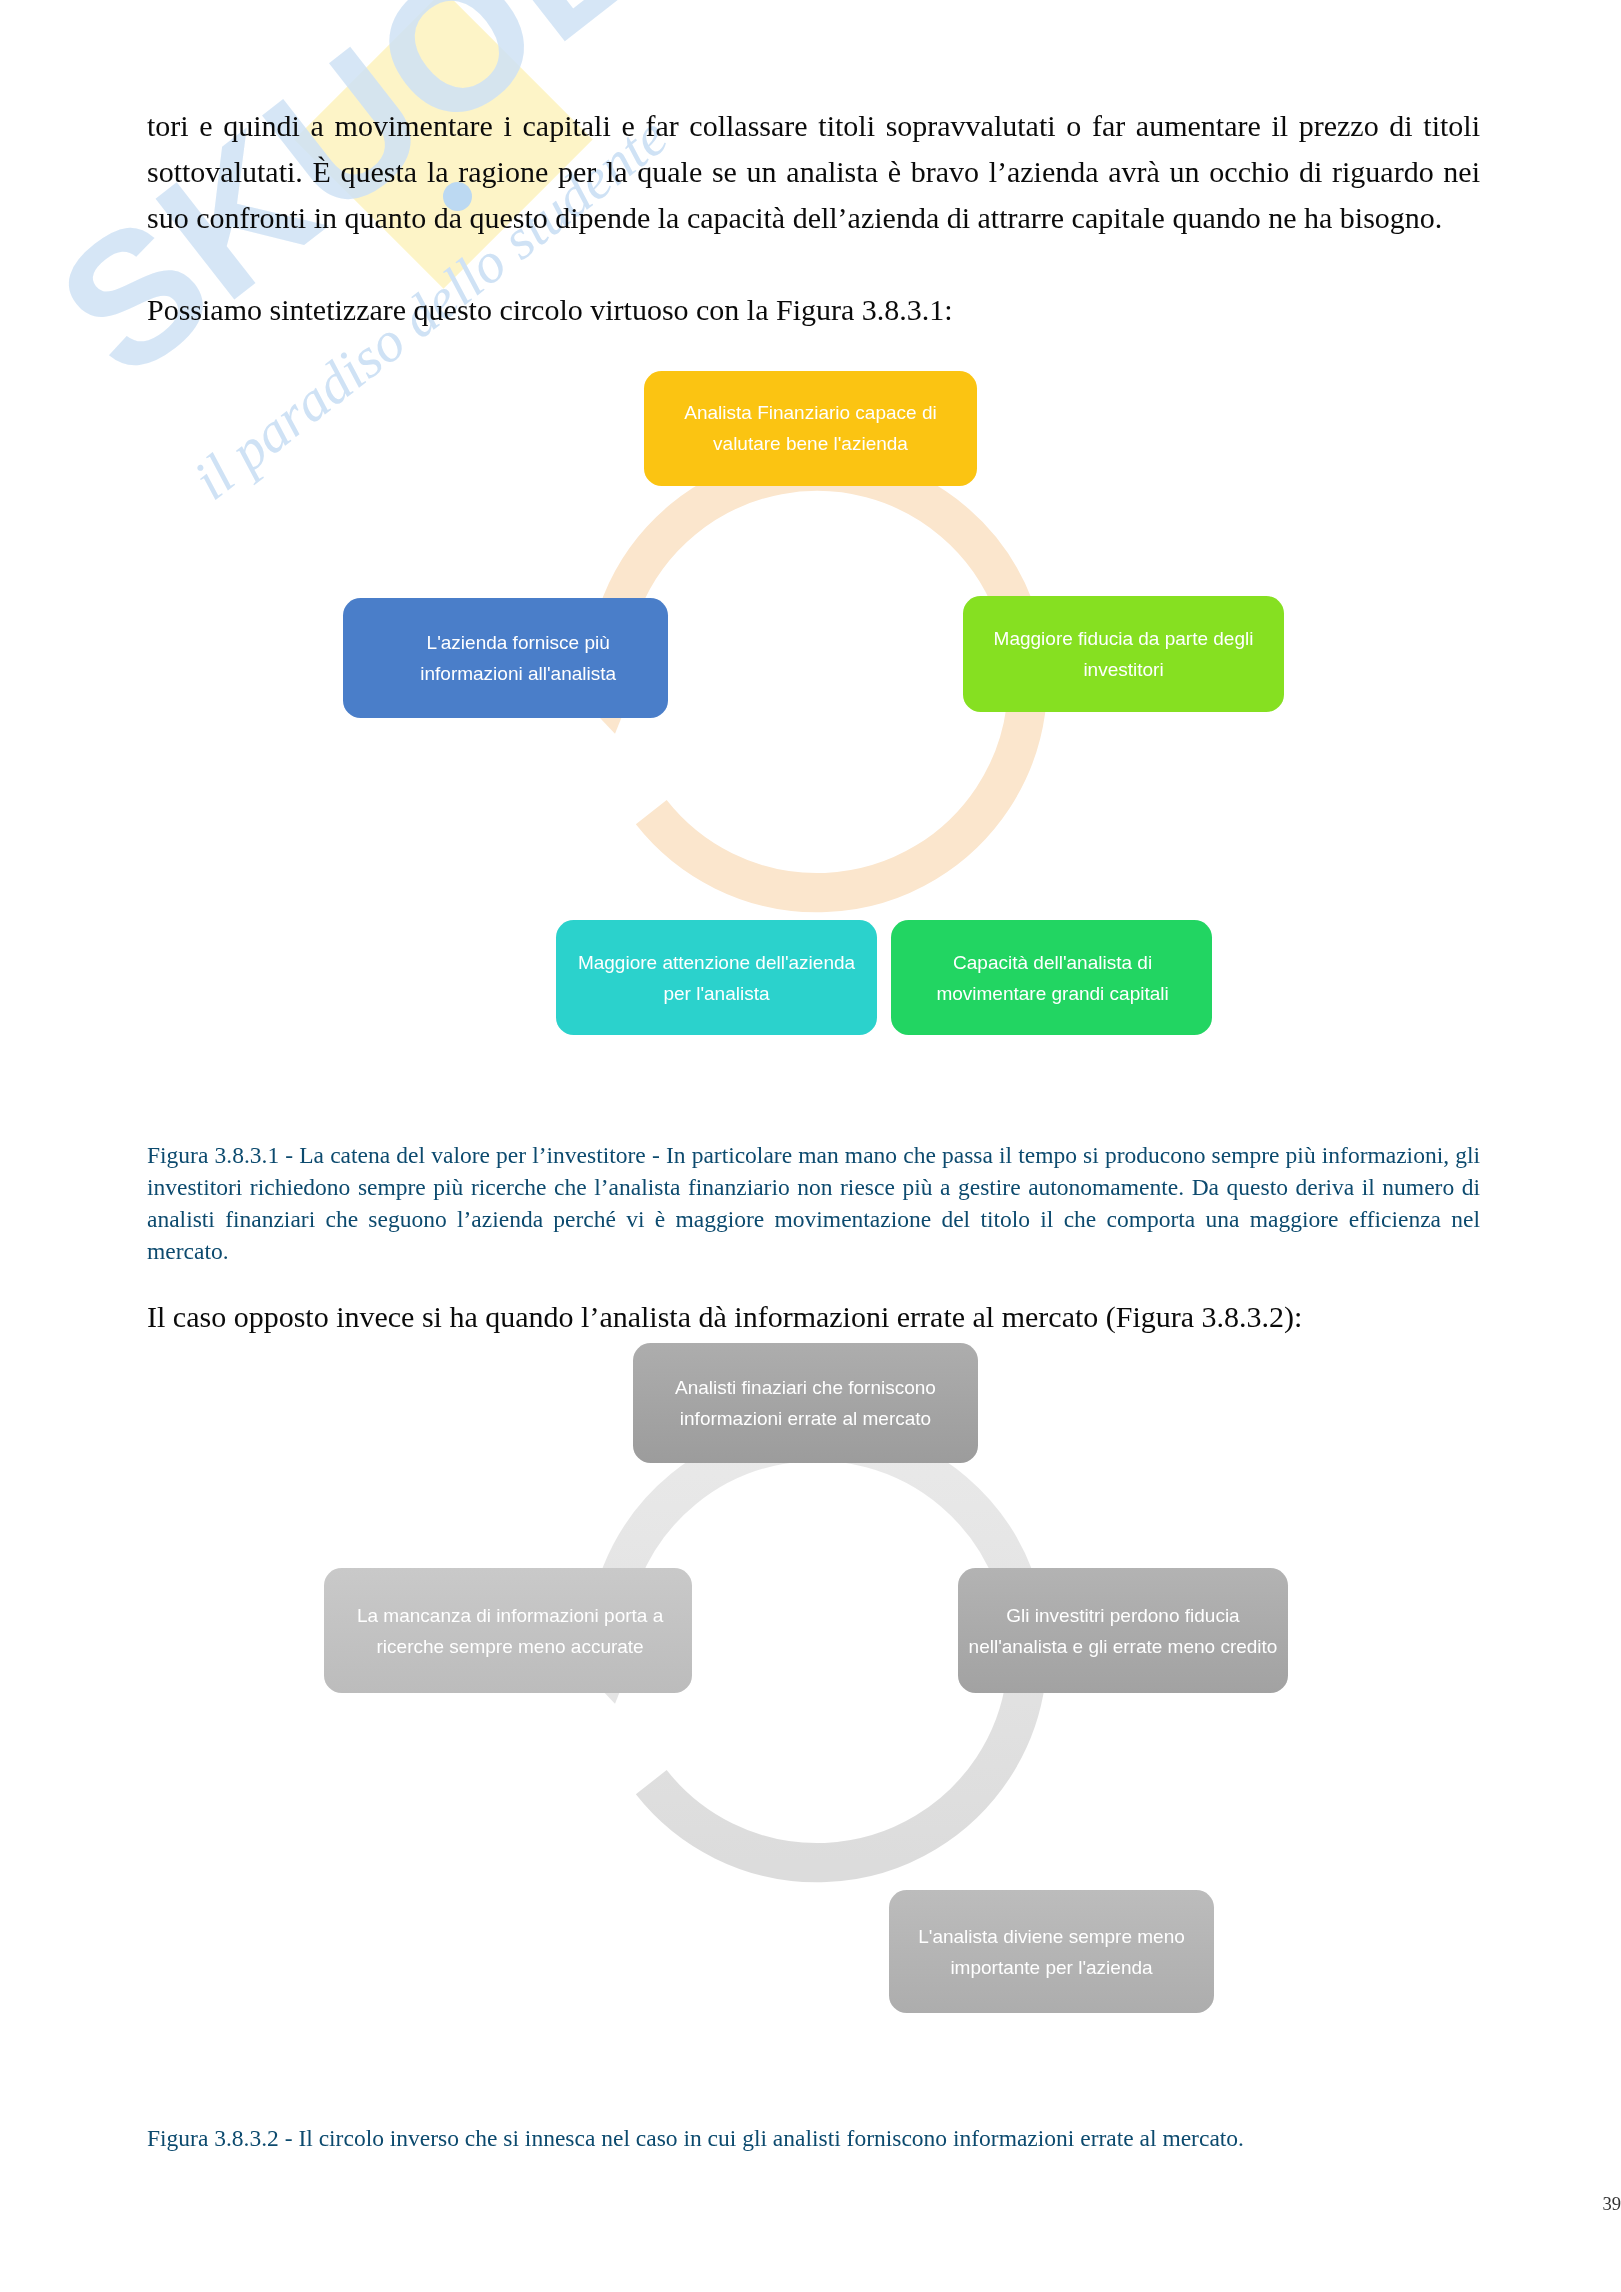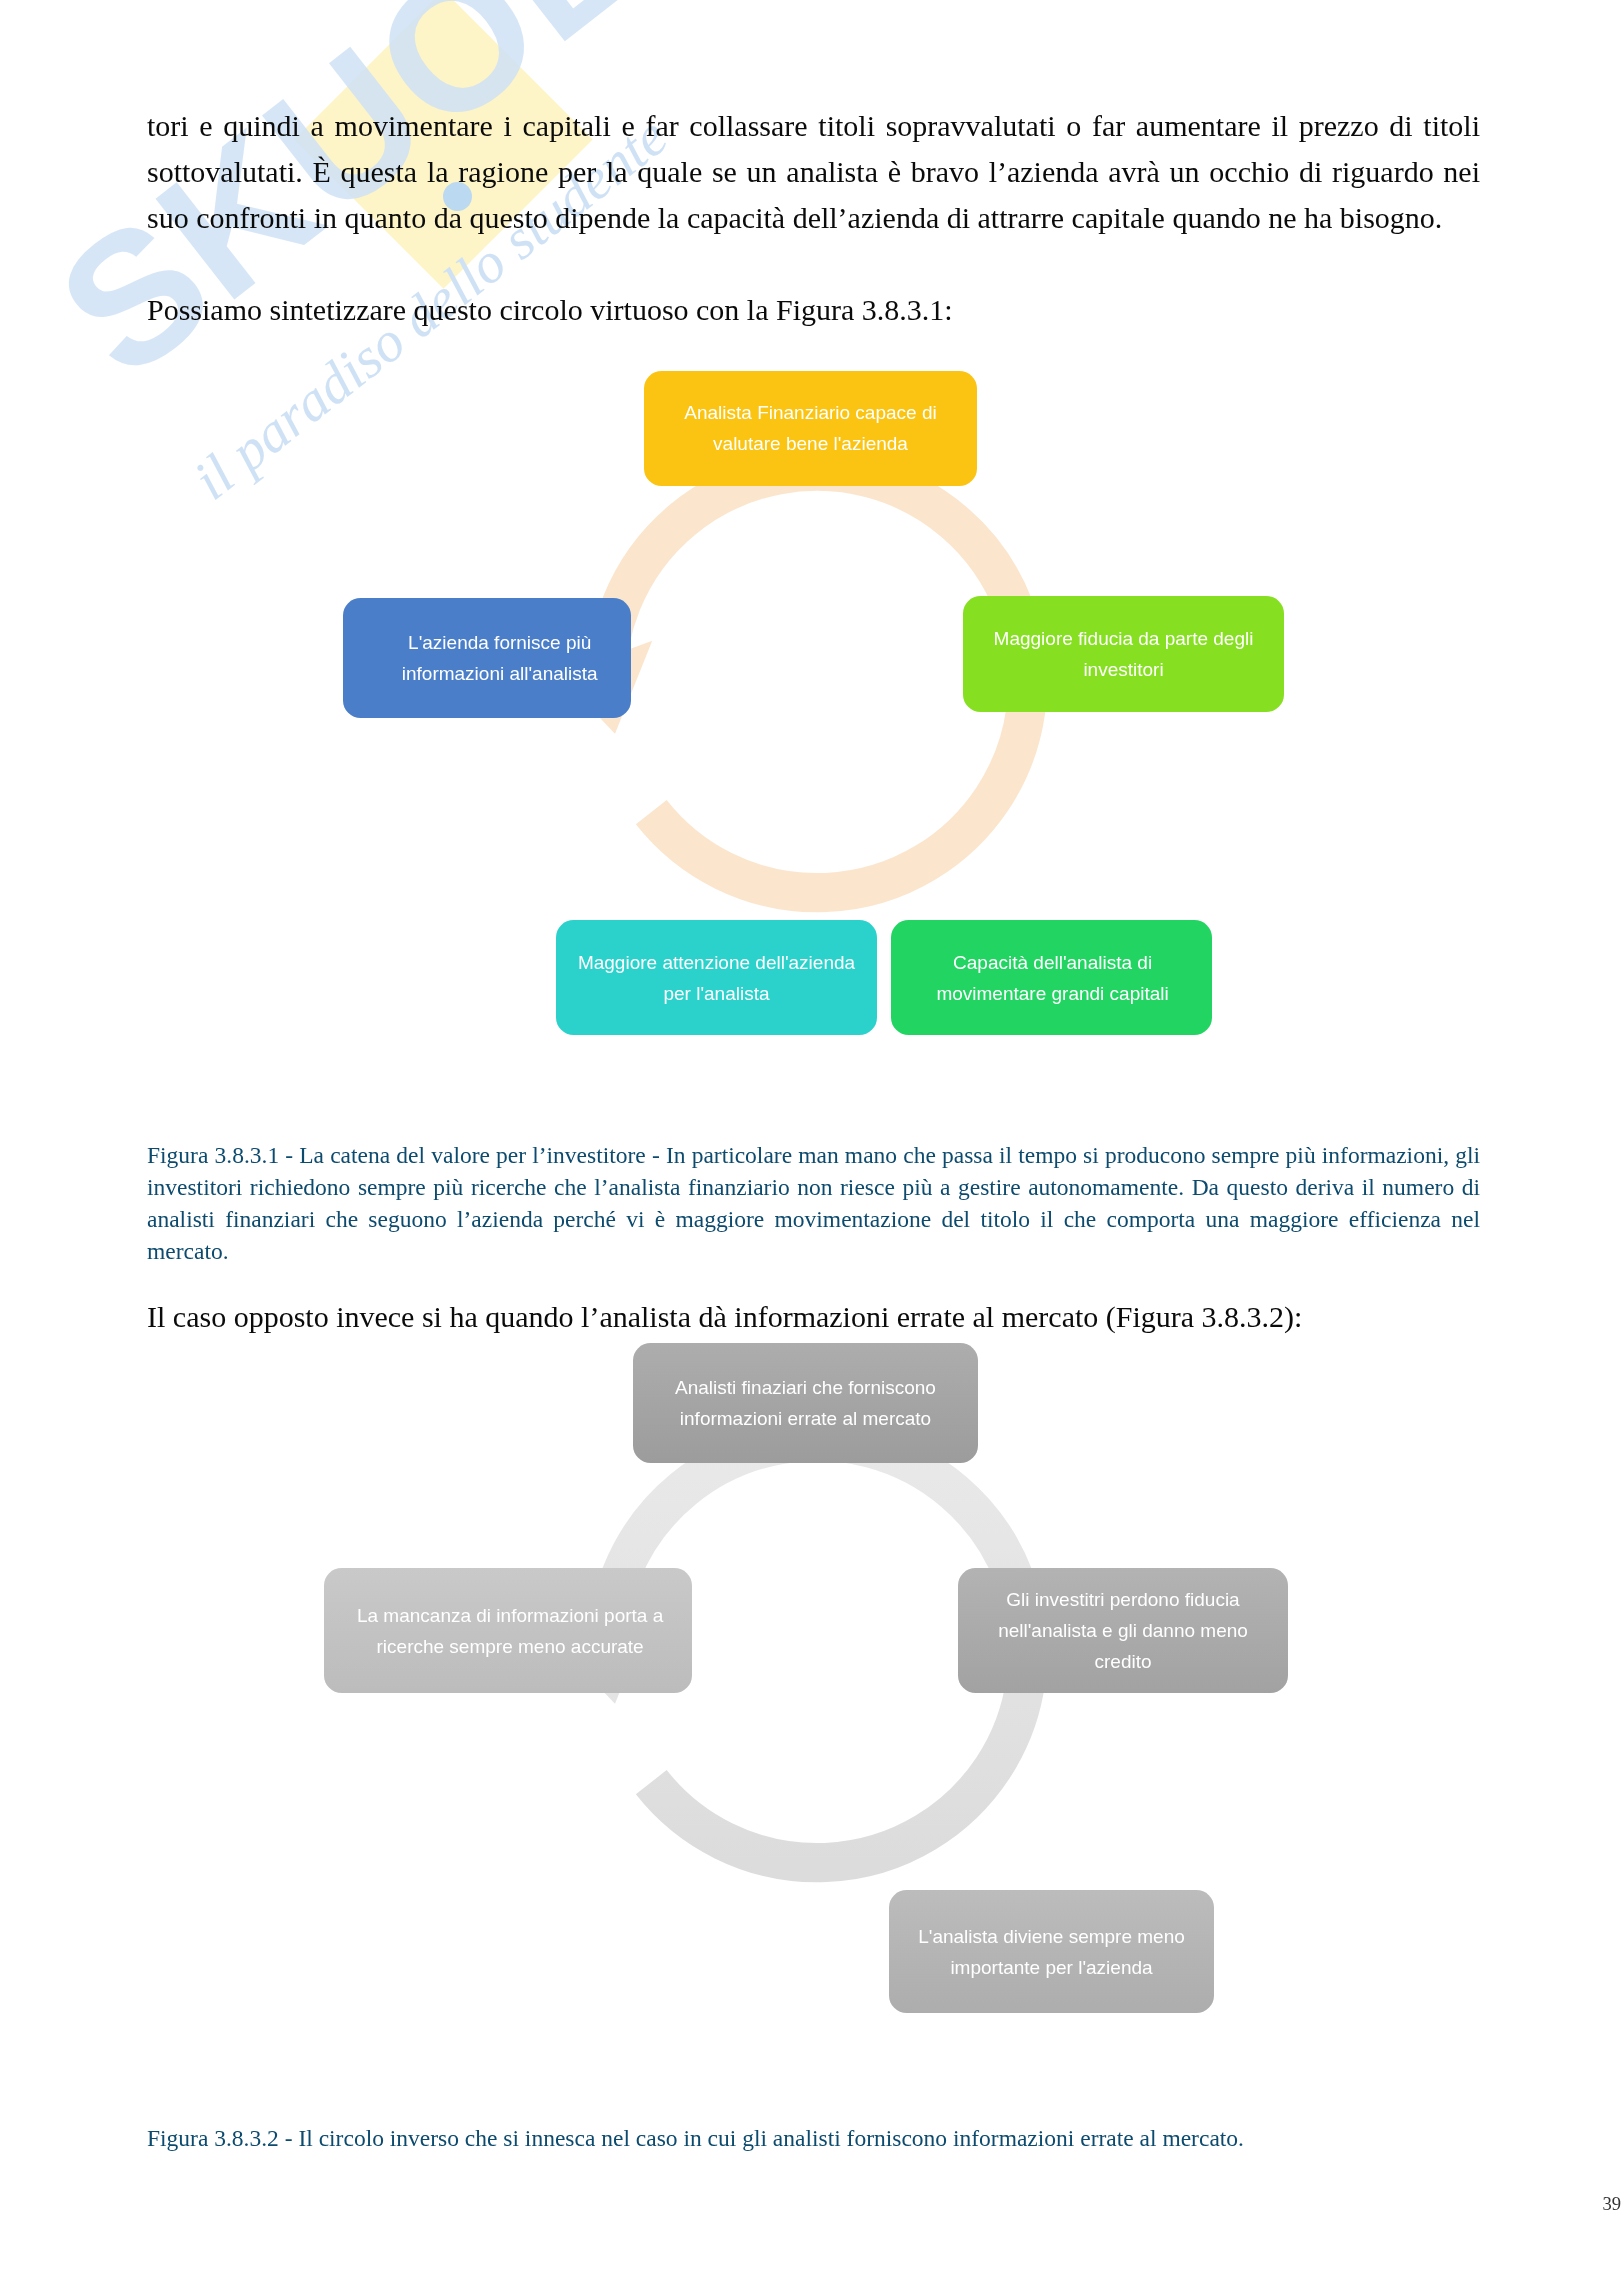--- a/index.html
+++ b/index.html
@@ -95,21 +95,21 @@
     </div>
 
     <div class="cbox c1-bright" style="left:570px; top:557px; width:321px; height:115px;">
       <span>Capacità dell'analista di movimentare grandi capitali</span>
     </div>
 
     <div class="cbox c1-teal" style="left:235px; top:557px; width:321px; height:115px;">
       <span>Maggiore attenzione dell'azienda per l'analista</span>
     </div>
 
-    <div class="cbox c1-blue" style="left:21.6px; top:235px; width:288px; height:120px;padding-left:36px;">
+    <div class="cbox c1-blue" style="left:21.6px; top:235px; width:325px; height:120px;padding-left:36px;">
       <span>L'azienda fornisce più informazioni all'analista</span>
     </div>
   </div>
 
   <div class="caption" style="top:1139px;">Figura 3.8.3.1 - La catena del valore per l’investitore - In particolare man mano che passa il tempo si producono sempre più informazioni, gli investitori richiedono sempre più ricerche che l’analista finanziario non riesce più a gestire autonomamente. Da questo deriva il numero di analisti finanziari che seguono l’azienda perché vi è maggiore movimentazione del titolo il che comporta una maggiore efficienza nel mercato.</div>
 
   <div class="body-text" style="top:1294px; text-align:left;">Il caso opposto invece si ha quando l’analista dà informazioni errate al mercato (Figura 3.8.3.2):</div>
 
   <div class="cycle" style="left:321px; top:1333px; width:980px; height:765px;">
 
@@ -123,21 +123,21 @@
       <path d="M 291.5 338.6
                A 215 215 0 1 1 337 458" fill="none" stroke="url(#grayRing)" stroke-width="40" stroke-linecap="butt"></path>
       <polygon points="243,318 338,283 300,378" fill="#e4e4e4"></polygon>
     </svg>
 
     <div class="cbox c2-top" style="left:312px; top:9.8px; width:345px; height:120px;">
       <span>Analisti finaziari che forniscono informazioni errate al mercato</span>
     </div>
 
     <div class="cbox c2-right" style="left:637px; top:235px; width:330px; height:125px;">
-      <span>Gli investitri perdono fiducia nell'analista e gli danno meno credito</span>
+      <span>Gli investitri perdono fiducia nell'analista e gli errate meno credito</span>
     </div>
 
     <div class="cbox c2-br" style="left:568px; top:557px; width:325px; height:123px;">
       <span>L'analista diviene sempre meno importante per l'azienda</span>
     </div>
 
 
     <div class="cbox c2-left" style="left:3px; top:235px; width:368px; height:125px;padding-left:14px;">
       <span>La mancanza di informazioni porta a ricerche sempre meno accurate</span>
     </div>

